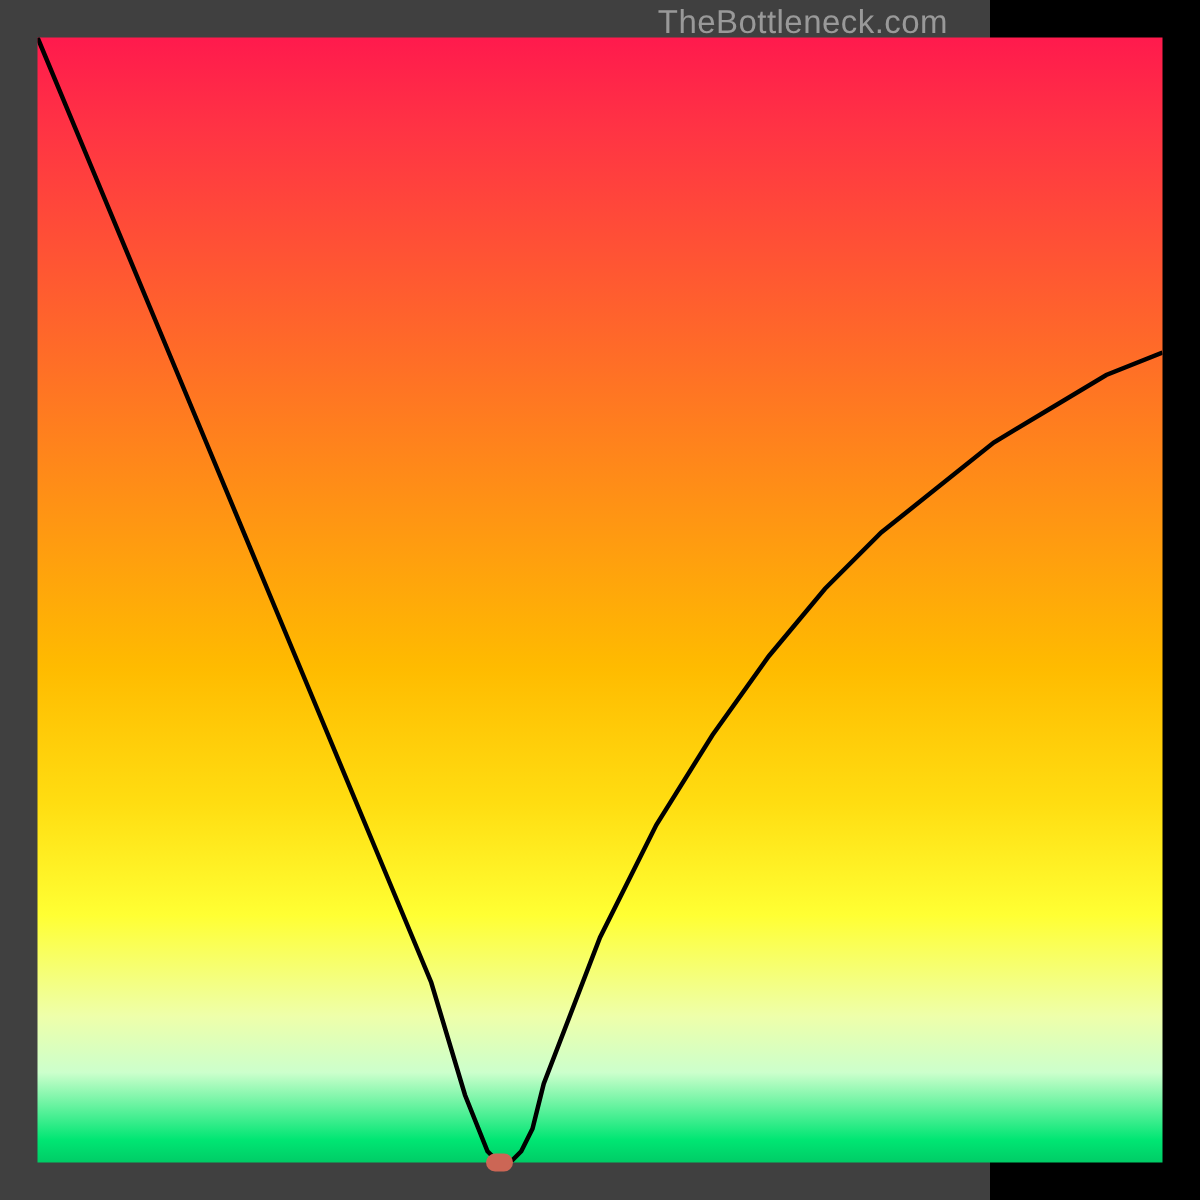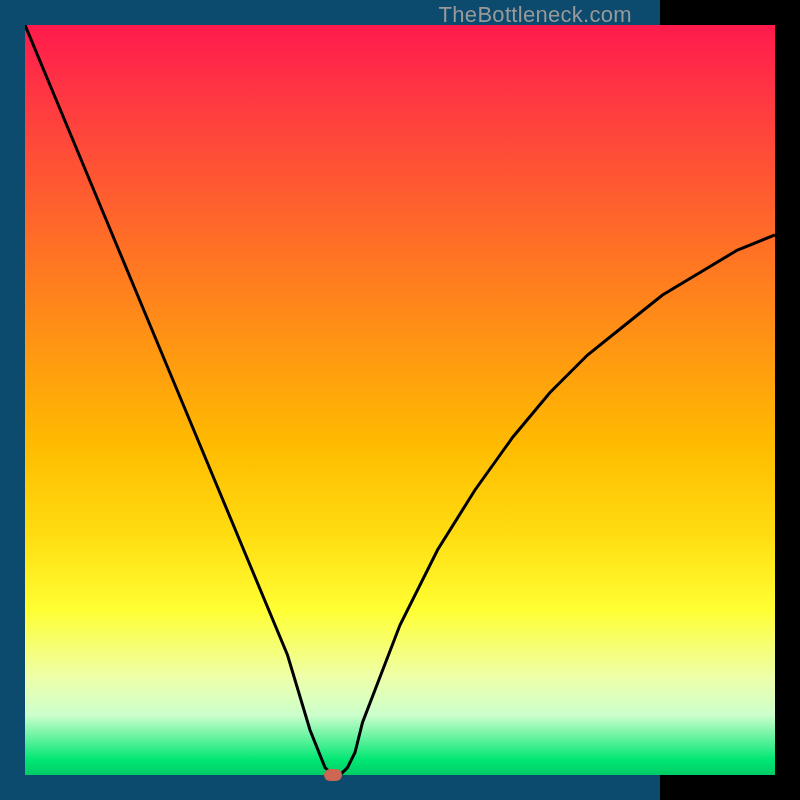--- a/index.html
+++ b/index.html
@@ -8,21 +8,21 @@
     width: 800px;
     height: 800px;
     background: #000;
     font-family: Arial, Helvetica, sans-serif;
     overflow: hidden;
   }
   .frame {
     position: relative;
     width: 660px;
     height: 800px;
-    background: #0c4a6e;
+    background: #404040;
   }
   .plot-area {
     position: absolute;
     left: 25px;
     top: 25px;
     width: 750px;
     height: 750px;
     background: linear-gradient(to bottom,
       #ff1a4d 0%,
       #ff3344 8%,

